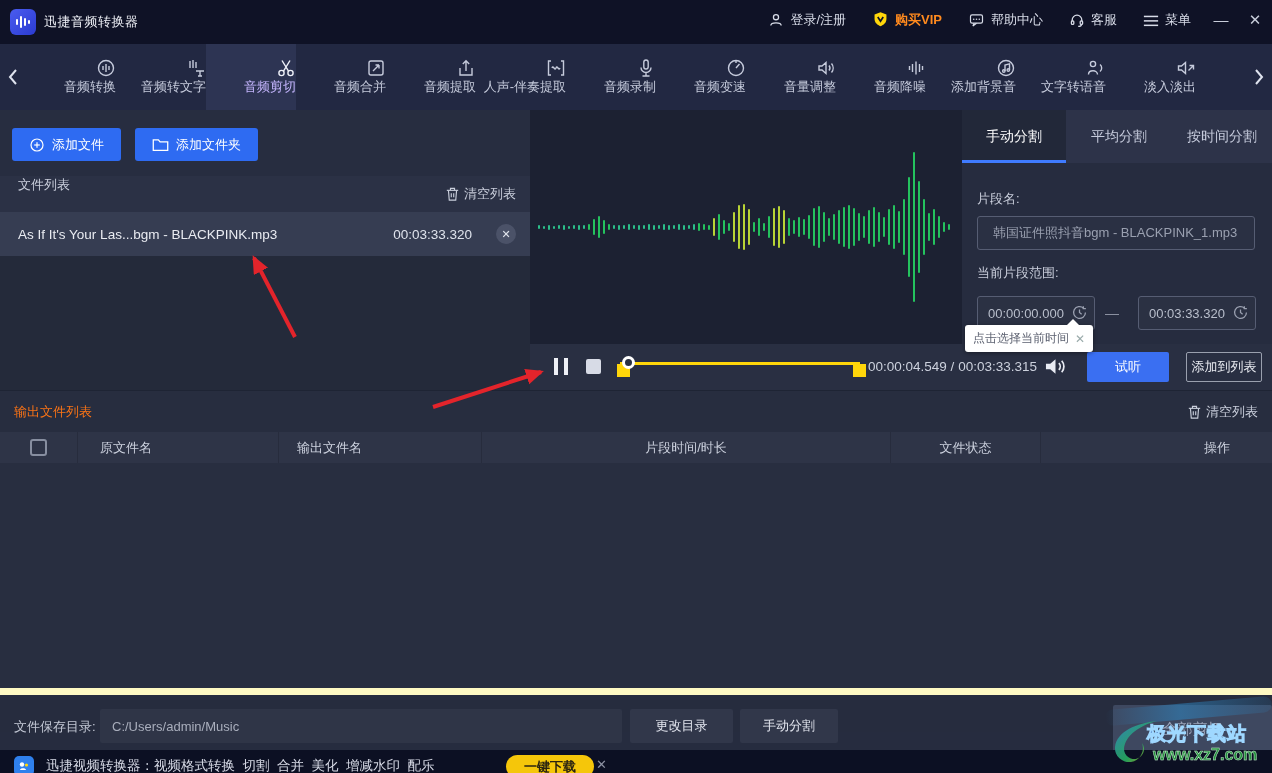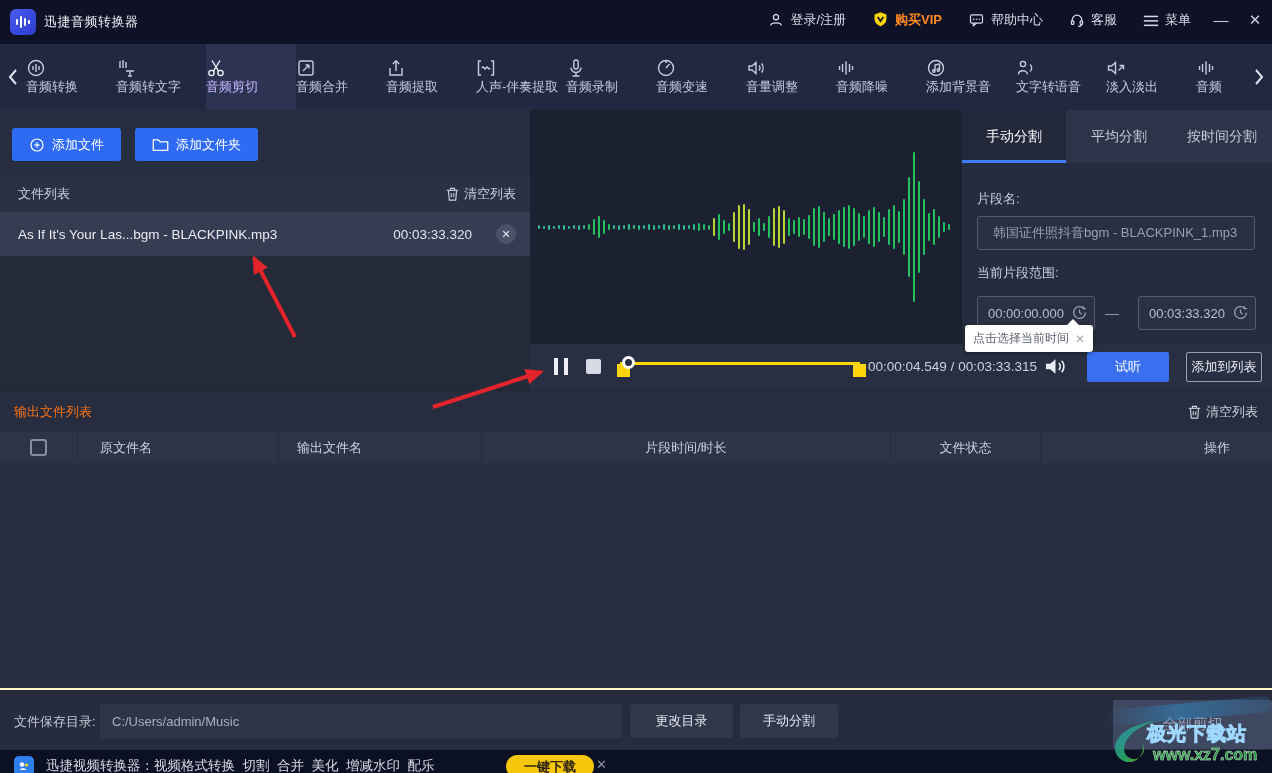--- a/index.html
+++ b/index.html
@@ -16,38 +16,38 @@
   #app-title { color:#eef0f6; font-size:13px; margin-left:8px; letter-spacing:.5px; }
   .tb-right { margin-left:auto; display:flex; align-items:flex-start; height:49px; }
   .tb-item { display:flex; align-items:center; gap:6px; color:#d8dce8; font-size:13px; padding:0 13px; height:44px; cursor:default; }
   .tb-item svg { display:block; }
   #buy-vip span { color:#ff8a1e; font-weight:bold; }
   .win-btn { width:34px; height:44px; display:flex; align-items:center; justify-content:center; color:#c9cedb; font-size:15px; }
 
   
   #tabbar { left:0; top:44px; width:1272px; height:66px; background:#222842; overflow:hidden; }
   #tab-strip { position:absolute; left:26px; top:0; height:66px; display:flex; }
-  .tab { width:90px; height:66px; flex:none; display:flex; flex-direction:column; align-items:flex-start; justify-content:center; gap:0; cursor:pointer; }
+  .tab { width:90px; height:66px; flex:none; display:flex; flex-direction:column; align-items:flex-end; justify-content:center; gap:0; cursor:pointer; }
   .tab.active { background:#2d3453; }
   .tab .tab-icon { height:20px; display:flex; align-items:center; justify-content:center; }
   .tab .tab-label { font-size:13px; color:#c6cbdc; white-space:nowrap; }
   .tab.active .tab-label { color:#c4b5fd; }
   .tab-scroll { position:absolute; top:0; width:26px; height:66px; display:flex; align-items:center; justify-content:center; z-index:5; }
   #scroll-left { left:0; } #scroll-right { right:0; background:#222842; }
 
   
   #upper { left:0; top:110px; width:1272px; height:280px; }
 
   
   #file-panel { left:0; top:0; width:530px; height:280px; background:#272d40; }
   .btn-blue { height:33px; background:#2e6bf2; border-radius:3px; color:#fff; font-size:13px;
     display:inline-flex; align-items:center; gap:7px; padding:0 17px; cursor:pointer; }
   #file-btns { position:absolute; left:12px; top:18px; display:flex; gap:14px; }
   #list-header { position:absolute; left:0; top:66px; width:530px; height:36px; background:#2b3145;
-    display:flex; align-items:center; }
+    display:flex; }
   #list-header .lh-title { color:#c9cedb; font-size:13px; margin-left:18px; }
   .clear-link { margin-left:auto; margin-right:14px; display:flex; align-items:center; gap:5px; color:#c9cedb; font-size:13px; cursor:pointer; }
   #file-row { position:absolute; left:0; top:102px; width:530px; height:44px; background:#363d52; display:flex; align-items:center; }
   #file-row .f-name { color:#e9ebf1; font-size:13.5px; margin-left:18px; white-space:nowrap; }
   #file-row .f-dur { margin-left:auto; color:#dfe3ec; font-size:13.5px; }
   #file-row .f-close { width:20px; height:20px; border-radius:50%; background:#4b5268; color:#e3e6ee; font-size:11px;
     display:flex; align-items:center; justify-content:center; margin:0 14px 0 24px; cursor:pointer; }
   #file-rest { position:absolute; left:0; top:146px; width:530px; height:134px; background:#242a3a; }
 
   
@@ -98,21 +98,21 @@
   #output-section { left:0; top:390px; width:1272px; height:298px; background:#272d3f; border-top:1px solid #1e2434; }
   #output-title-row { position:absolute; left:0; top:0; width:1272px; height:41px; display:flex; align-items:center; }
   #output-title { color:#f97316; font-size:13px; margin-left:14px; }
   #table-header { position:absolute; left:0; top:41px; width:1272px; height:31px; background:#2e3447; display:flex; }
   .th-cell { height:31px; display:flex; align-items:center; color:#cdd2df; font-size:13px; border-right:1px solid #272c3d; }
   .th-cell:last-child { border-right:none; }
   #checkbox { width:17px; height:17px; border:2px solid #878ea0; border-radius:3px; cursor:pointer; }
   #table-body { position:absolute; left:0; top:72px; width:1272px; height:226px; background:#282e40; }
 
   
-  #savebar { left:0; top:688px; width:1272px; height:44px; background:#262c3e; border-top:2px solid #fef9c3; }
+  #savebar { left:0; top:688px; width:1272px; height:44px; background:#262c3e; border-top:7px solid #fef9c3; }
   #save-label { position:absolute; left:14px; top:23px; color:#c3c8d5; font-size:13px; }
   #save-path { position:absolute; left:100px; top:14px; width:522px; height:34px; background:#2f3547; border:none; border-radius:2px;
     color:#a9aebc; font-size:13px; padding:0 12px; outline:none; font-family:inherit; }
   .gray-btn { position:absolute; top:14px; height:34px; background:#31374a; border-radius:2px; color:#e3e6ef; font-size:13px;
     display:flex; align-items:center; justify-content:center; cursor:pointer; }
   #change-dir { left:630px; width:103px; }
   #open-folder { left:740px; width:98px; }
   #cut-all { position:absolute; left:1113px; top:10px; width:159px; height:49px; background:#3e4860; border-radius:2px;
     color:#9aa3b8; font-size:15px; display:flex; align-items:center; justify-content:center; cursor:pointer; }
 

